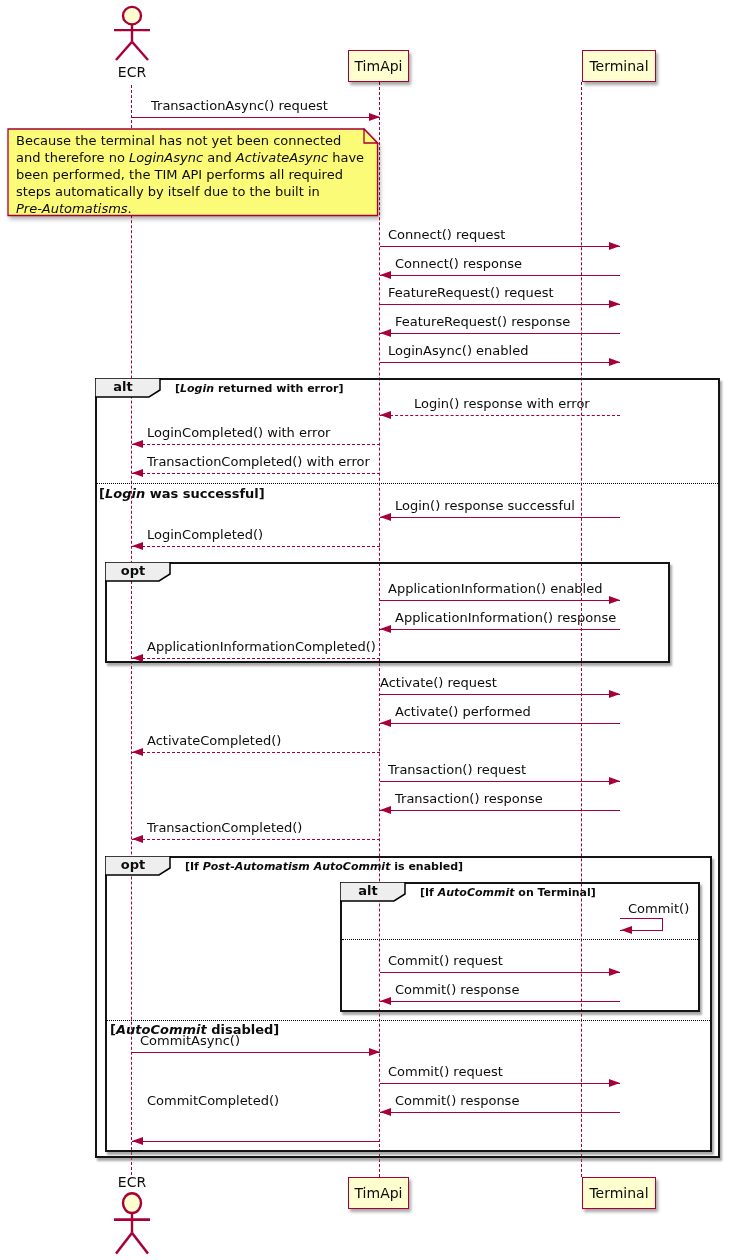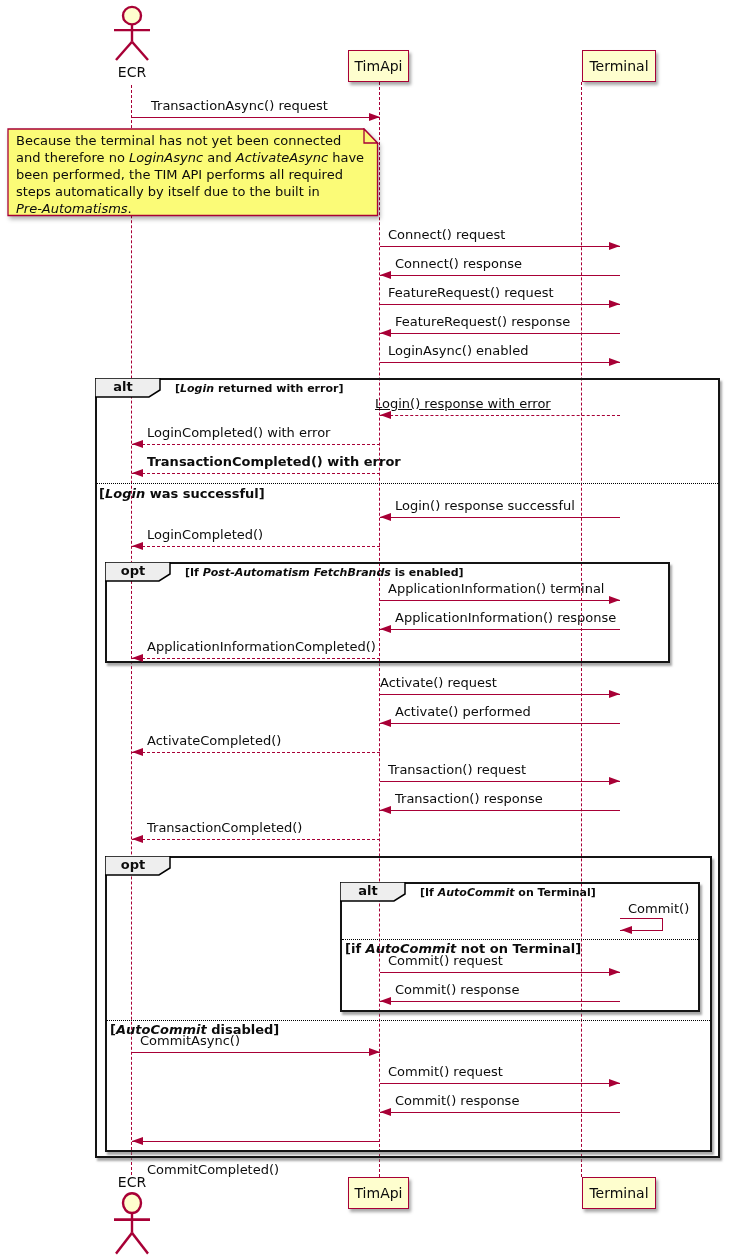--- a/index.html
+++ b/index.html
@@ -43,34 +43,33 @@
     <div class="abs lifeline" style="left: 581px; top: 82px; height: 1095px;"></div>
     <div class="abs frame" style="left: 95px; top: 378px; width: 625px; height: 780px;"></div>
     <div class="abs flabel-wrap" style="left: 95px; top: 378px;"><svg width="66" height="20">
         <polygon points="0,0 65,0 65,12 54,19 0,19" fill="#EEEEEE" stroke="#000" stroke-width="1.5"></polygon>
       </svg><div class="abs flabel-text">alt</div></div>
     <div class="abs fcond" style="left: 175px; top: 380px;"><span>[</span><span class="it">Login</span><span> returned with error]</span></div>
     <div class="abs frame" style="left: 105px; top: 562px; width: 565px; height: 101px;"></div>
     <div class="abs flabel-wrap" style="left: 105px; top: 562px;"><svg width="66" height="20">
         <polygon points="0,0 65,0 65,12 54,19 0,19" fill="#EEEEEE" stroke="#000" stroke-width="1.5"></polygon>
       </svg><div class="abs flabel-text">opt</div></div>
-    <div class="abs fcond" style="left: 185px; top: 564px;"><span>[If </span><span class="it">Post-Automatism FetchBrands</span><span> is enabled]</span></div>
     <div class="abs frame" style="left: 105px; top: 856px; width: 607px; height: 296px;"></div>
     <div class="abs flabel-wrap" style="left: 105px; top: 856px;"><svg width="66" height="20">
         <polygon points="0,0 65,0 65,12 54,19 0,19" fill="#EEEEEE" stroke="#000" stroke-width="1.5"></polygon>
       </svg><div class="abs flabel-text">opt</div></div>
+    <div class="abs fcond" style="left: 185px; top: 858px;"><span>[If </span><span class="it">Post-Automatism AutoCommit</span><span> is enabled]</span></div>
     <div class="abs frame" style="left: 340px; top: 882px; width: 360px; height: 130px;"></div>
     <div class="abs flabel-wrap" style="left: 340px; top: 882px;"><svg width="66" height="20">
         <polygon points="0,0 65,0 65,12 54,19 0,19" fill="#EEEEEE" stroke="#000" stroke-width="1.5"></polygon>
       </svg><div class="abs flabel-text">alt</div></div>
     <div class="abs fcond" style="left: 420px; top: 884px;"><span>[If </span><span class="it">AutoCommit</span><span> on Terminal]</span></div>
     <div class="abs divider" style="left: 97px; top: 483px; width: 621px;"></div>
     <div class="abs dlabel" style="left: 99px; top: 486px;"><span>[</span><span class="it">Login</span><span> was successful]</span></div>
     <div class="abs divider" style="left: 342px; top: 939px; width: 356px;"></div>
-    <div class="abs dlabel" style="left: 345px; top: 941px;"><span>[if </span><span class="it">AutoCommit</span><span> not on Terminal]</span></div>
     <div class="abs divider" style="left: 107px; top: 1020px; width: 603px;"></div>
     <div class="abs dlabel" style="left: 110px; top: 1022px;"><span>[</span><span class="it">AutoCommit</span><span> disabled]</span></div>
     <div class="abs" style="left: 7px; top: 128px; width: 372px; height: 89px;"><svg class="note-svg" width="372" height="89">
         <path d="M1,1 H357 L370.5,15 V87.5 H1 Z" fill="#FBFB77" stroke="#A80036" stroke-width="1.3"></path>
         <path d="M357,1 V15 H370.5 Z" fill="#FBFB77" stroke="#A80036" stroke-width="1.3"></path>
       </svg><div class="abs note-line" style="left: 9px; top: 4px;"><span>Because the terminal has not yet been connected</span></div><div class="abs note-line" style="left: 9px; top: 21px;"><span>and therefore no </span><span class="it">LoginAsync</span><span> and </span><span class="it">ActivateAsync</span><span> have</span></div><div class="abs note-line" style="left: 9px; top: 38px;"><span>been performed, the TIM API performs all required</span></div><div class="abs note-line" style="left: 9px; top: 55px;"><span>steps automatically by itself due to the built in</span></div><div class="abs note-line" style="left: 9px; top: 72px;"><span class="it">Pre-Automatisms</span><span>.</span></div></div>
     <div class="abs msg-line" style="left: 132px; top: 117px; width: 248px;"></div>
     <div class="abs ah r" style="left: 369px; top: 113px;"></div>
     <div class="abs msg-label" style="left: 140px; top: 98px; margin-left: 11px;">TransactionAsync() request</div>
     <div class="abs msg-line" style="left: 380px; top: 246px; width: 240px;"></div>
@@ -83,36 +82,36 @@
     <div class="abs ah r" style="left: 609px; top: 300px;"></div>
     <div class="abs msg-label" style="left: 388px; top: 285px;">FeatureRequest() request</div>
     <div class="abs msg-line" style="left: 380px; top: 333px; width: 240px;"></div>
     <div class="abs ah l" style="left: 380px; top: 329px;"></div>
     <div class="abs msg-label" style="left: 395px; top: 314px;">FeatureRequest() response</div>
     <div class="abs msg-line" style="left: 380px; top: 362px; width: 240px;"></div>
     <div class="abs ah r" style="left: 609px; top: 358px;"></div>
     <div class="abs msg-label" style="left: 388px; top: 343px;">LoginAsync() enabled</div>
     <div class="abs msg-line dashed" style="left: 380px; top: 415px; width: 240px;"></div>
     <div class="abs ah l" style="left: 380px; top: 411px;"></div>
-    <div class="abs msg-label" style="left: 375px; top: 396px; text-decoration: underline;">Login() response with error</div>
+    <div class="abs msg-label" style="left: 414px; top: 396px;">Login() response with error</div>
     <div class="abs msg-line dashed" style="left: 132px; top: 444px; width: 248px;"></div>
     <div class="abs ah l" style="left: 132px; top: 440px;"></div>
     <div class="abs msg-label" style="left: 147px; top: 425px;">LoginCompleted() with error</div>
     <div class="abs msg-line dashed" style="left: 132px; top: 473px; width: 248px;"></div>
     <div class="abs ah l" style="left: 132px; top: 469px;"></div>
-    <div class="abs msg-label" style="left: 147px; top: 454px; font-weight: bold;">TransactionCompleted() with error</div>
+    <div class="abs msg-label" style="left: 147px; top: 454px;">TransactionCompleted() with error</div>
     <div class="abs msg-line" style="left: 380px; top: 517px; width: 240px;"></div>
     <div class="abs ah l" style="left: 380px; top: 513px;"></div>
     <div class="abs msg-label" style="left: 395px; top: 498px;">Login() response successful</div>
     <div class="abs msg-line dashed" style="left: 132px; top: 546px; width: 248px;"></div>
     <div class="abs ah l" style="left: 132px; top: 542px;"></div>
     <div class="abs msg-label" style="left: 147px; top: 527px;">LoginCompleted()</div>
     <div class="abs msg-line" style="left: 380px; top: 600px; width: 240px;"></div>
     <div class="abs ah r" style="left: 609px; top: 596px;"></div>
-    <div class="abs msg-label" style="left: 388px; top: 581px;">ApplicationInformation() terminal</div>
+    <div class="abs msg-label" style="left: 388px; top: 581px;">ApplicationInformation() enabled</div>
     <div class="abs msg-line" style="left: 380px; top: 629px; width: 240px;"></div>
     <div class="abs ah l" style="left: 380px; top: 625px;"></div>
     <div class="abs msg-label" style="left: 395px; top: 610px;">ApplicationInformation() response</div>
     <div class="abs msg-line dashed" style="left: 132px; top: 658px; width: 248px;"></div>
     <div class="abs ah l" style="left: 132px; top: 654px;"></div>
     <div class="abs msg-label" style="left: 147px; top: 639px;">ApplicationInformationCompleted()</div>
     <div class="abs msg-line" style="left: 380px; top: 694px; width: 240px;"></div>
     <div class="abs ah r" style="left: 609px; top: 690px;"></div>
     <div class="abs msg-label" style="left: 380px; top: 675px;">Activate() request</div>
     <div class="abs msg-line" style="left: 380px; top: 723px; width: 240px;"></div>
@@ -143,21 +142,21 @@
     <div class="abs ah r" style="left: 369px; top: 1048px;"></div>
     <div class="abs msg-label" style="left: 140px; top: 1033px;">CommitAsync()</div>
     <div class="abs msg-line" style="left: 380px; top: 1083px; width: 240px;"></div>
     <div class="abs ah r" style="left: 609px; top: 1079px;"></div>
     <div class="abs msg-label" style="left: 388px; top: 1064px;">Commit() request</div>
     <div class="abs msg-line" style="left: 380px; top: 1112px; width: 240px;"></div>
     <div class="abs ah l" style="left: 380px; top: 1108px;"></div>
     <div class="abs msg-label" style="left: 395px; top: 1093px;">Commit() response</div>
     <div class="abs msg-line" style="left: 132px; top: 1141px; width: 248px;"></div>
     <div class="abs ah l" style="left: 132px; top: 1137px;"></div>
-    <div class="abs msg-label" style="left: 147px; top: 1162px;">CommitCompleted()</div>
+    <div class="abs msg-label" style="left: 147px; top: 1093px;">CommitCompleted()</div>
     <div class="abs" style="left: 106px; top: 5px; width: 52px; height: 58px;"><svg width="52" height="58" viewBox="0 0 52 60" preserveAspectRatio="none">
         <g fill="none" stroke="#A80036" stroke-width="2.4">
           <circle cx="26" cy="11" r="9" fill="#FEFECE"></circle>
           <line x1="26" y1="20" x2="26" y2="38"></line>
           <line x1="8" y1="26" x2="44" y2="26"></line>
           <line x1="26" y1="38" x2="10" y2="57"></line>
           <line x1="26" y1="38" x2="42" y2="57"></line>
         </g>
       </svg></div>
     <div class="abs actor-label" style="left: 92px; top: 64px; width: 80px;"><span>ECR</span></div>

